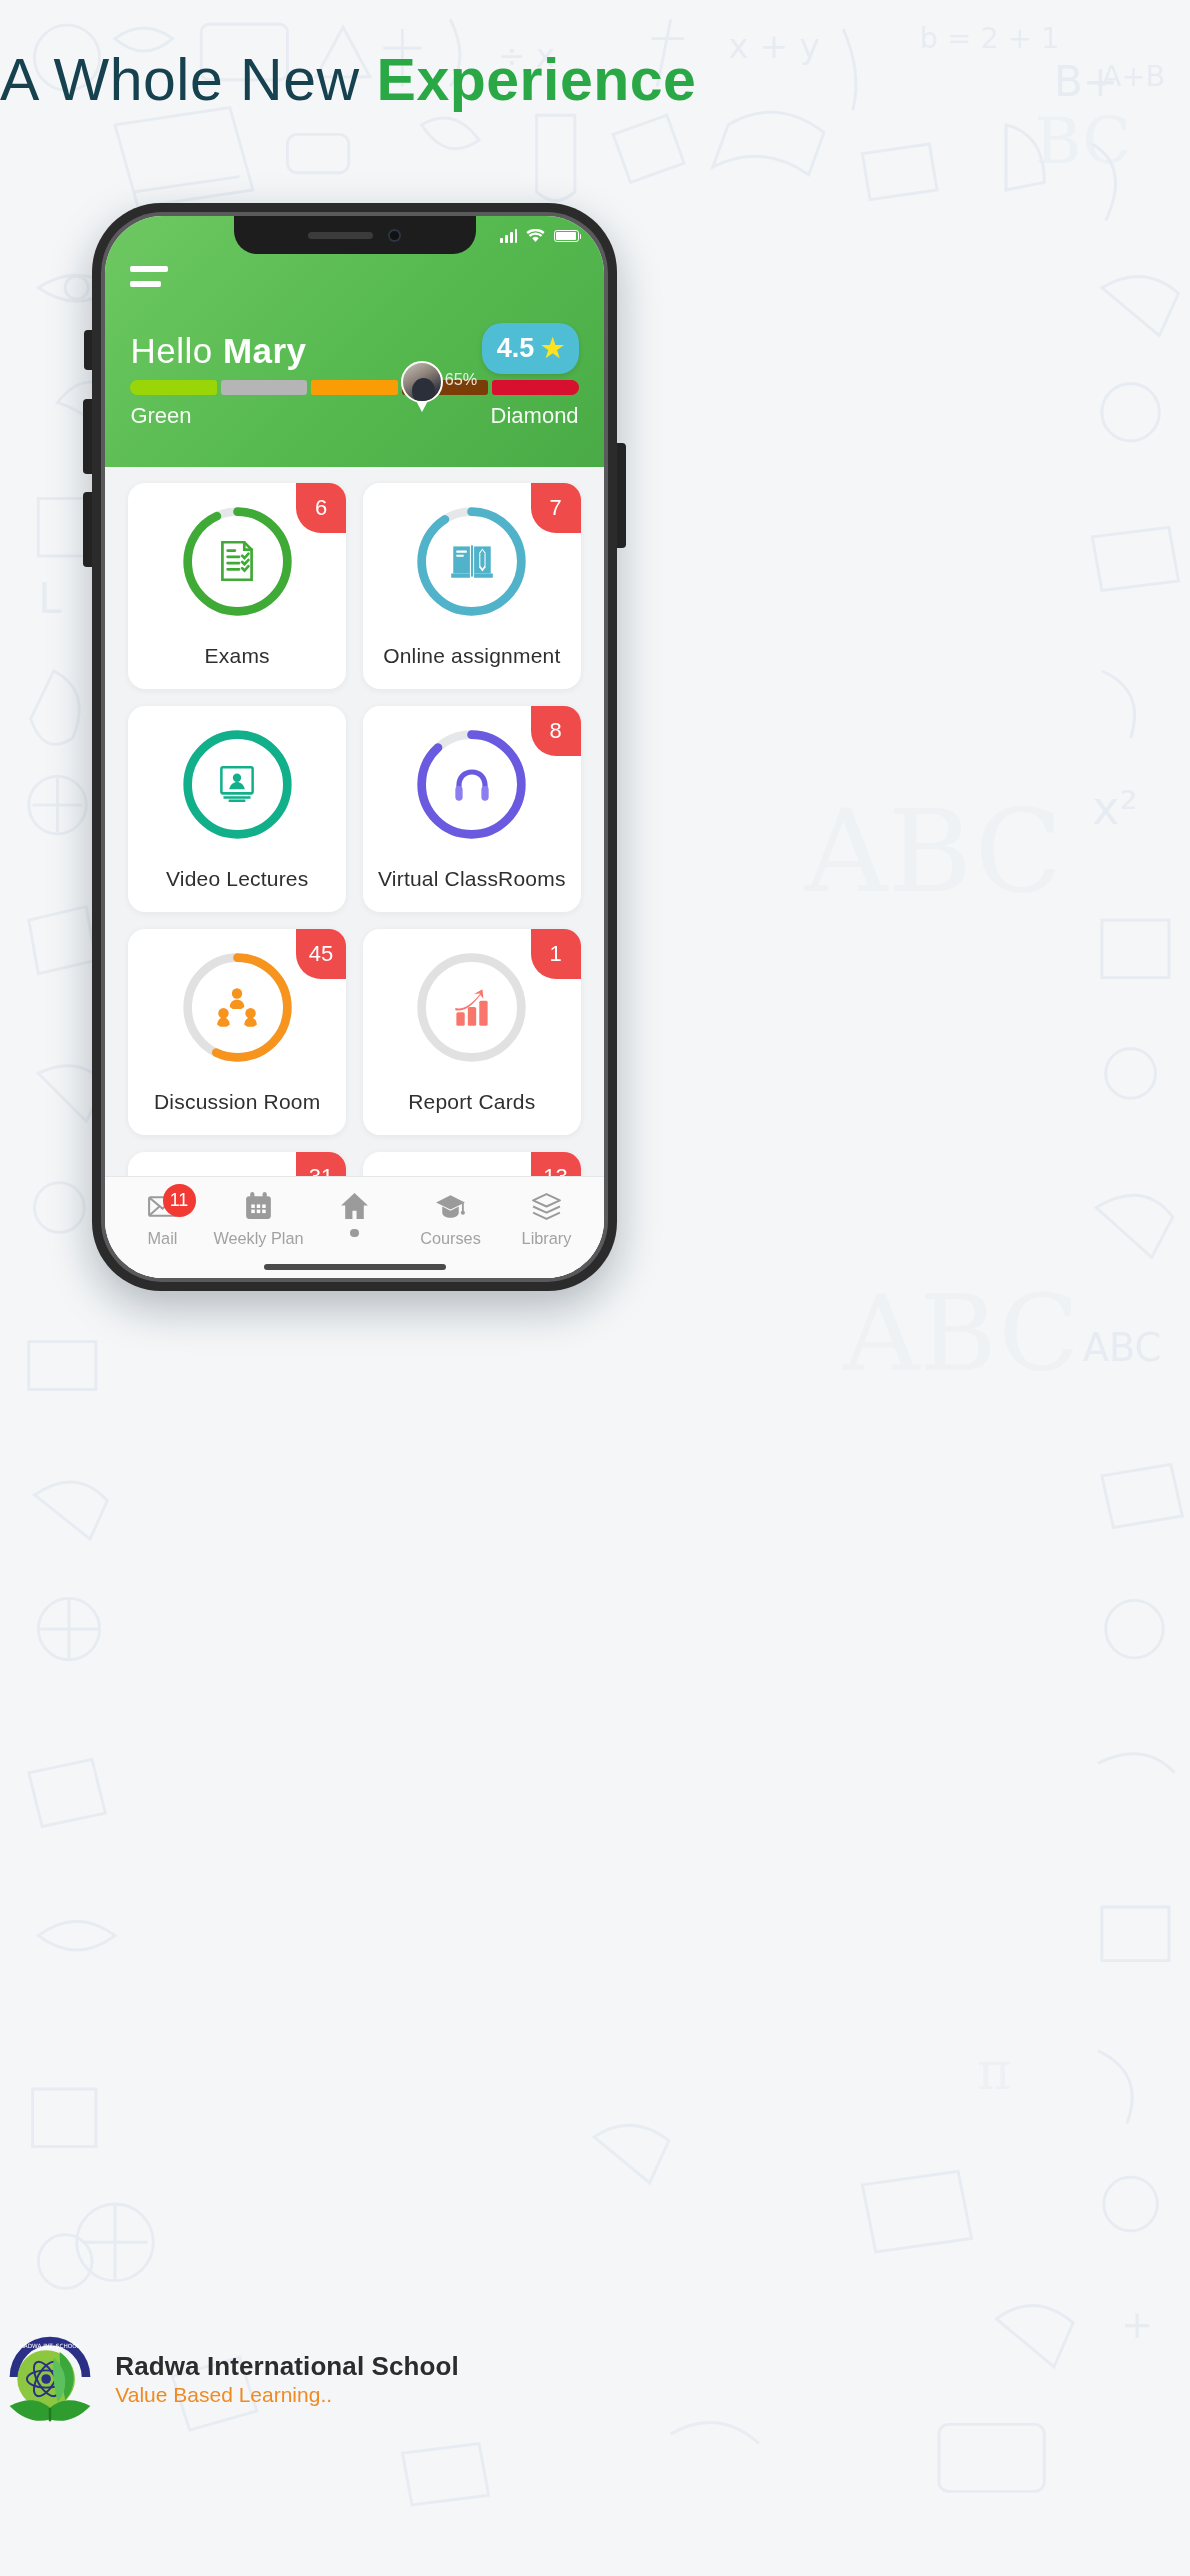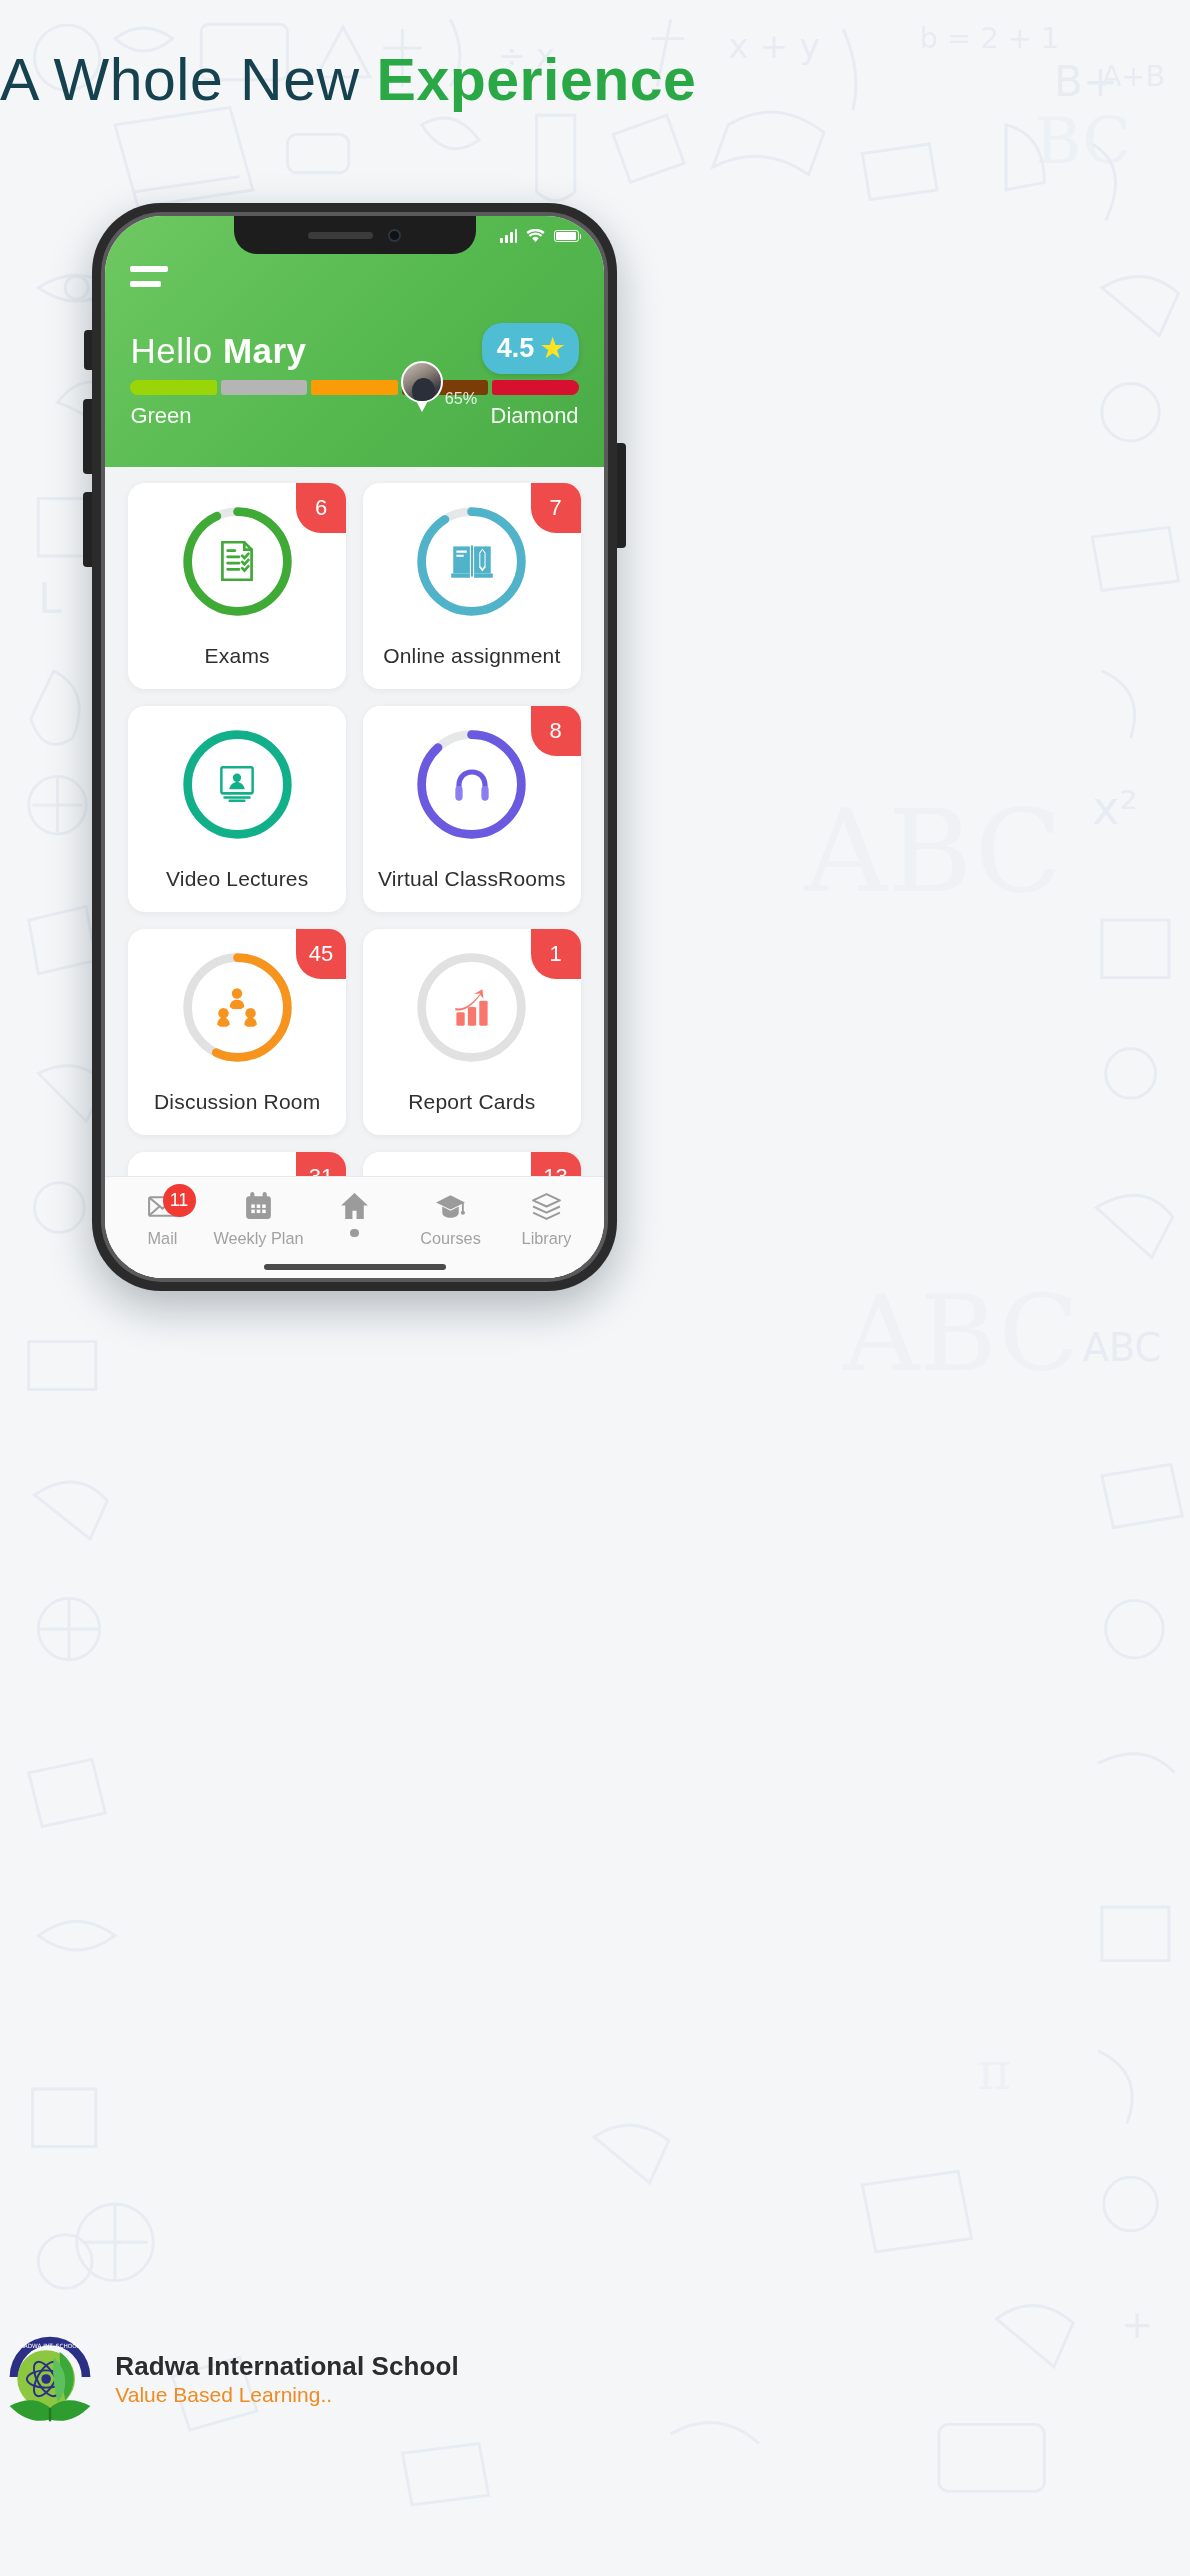--- a/index.html
+++ b/index.html
@@ -162,21 +162,21 @@
     width:23px;height:25px;border-radius:50% 50% 45% 45%;
     background:#2b2f3a;
   }
   .marker .tail {
     width: 0; height: 0; margin: -5.7px auto 0;
     border-left: 8.6px solid transparent;
     border-right: 8.6px solid transparent;
     border-top: 15.3px solid #fff;
   }
   .marker .pct {
-    position: absolute; left: 44px; top: 28px;
+    position: absolute; left: 44px; top: 9px;
     color: rgba(255,255,255,.85); font-size: 16.3px; white-space: nowrap;
   }
   .tier-labels {
     display: flex; justify-content: space-between;
     color: #fff; font-size: 22px; font-weight: 300; margin-top: 8.6px;
     opacity: .95;
   }
 
   
   .grid-area {

